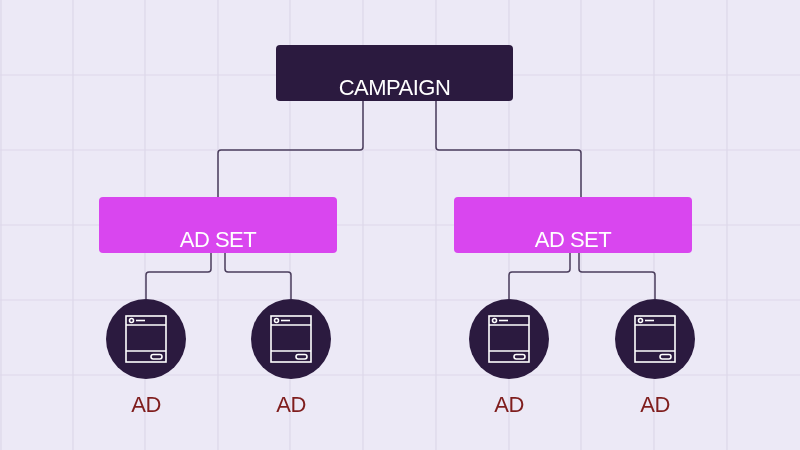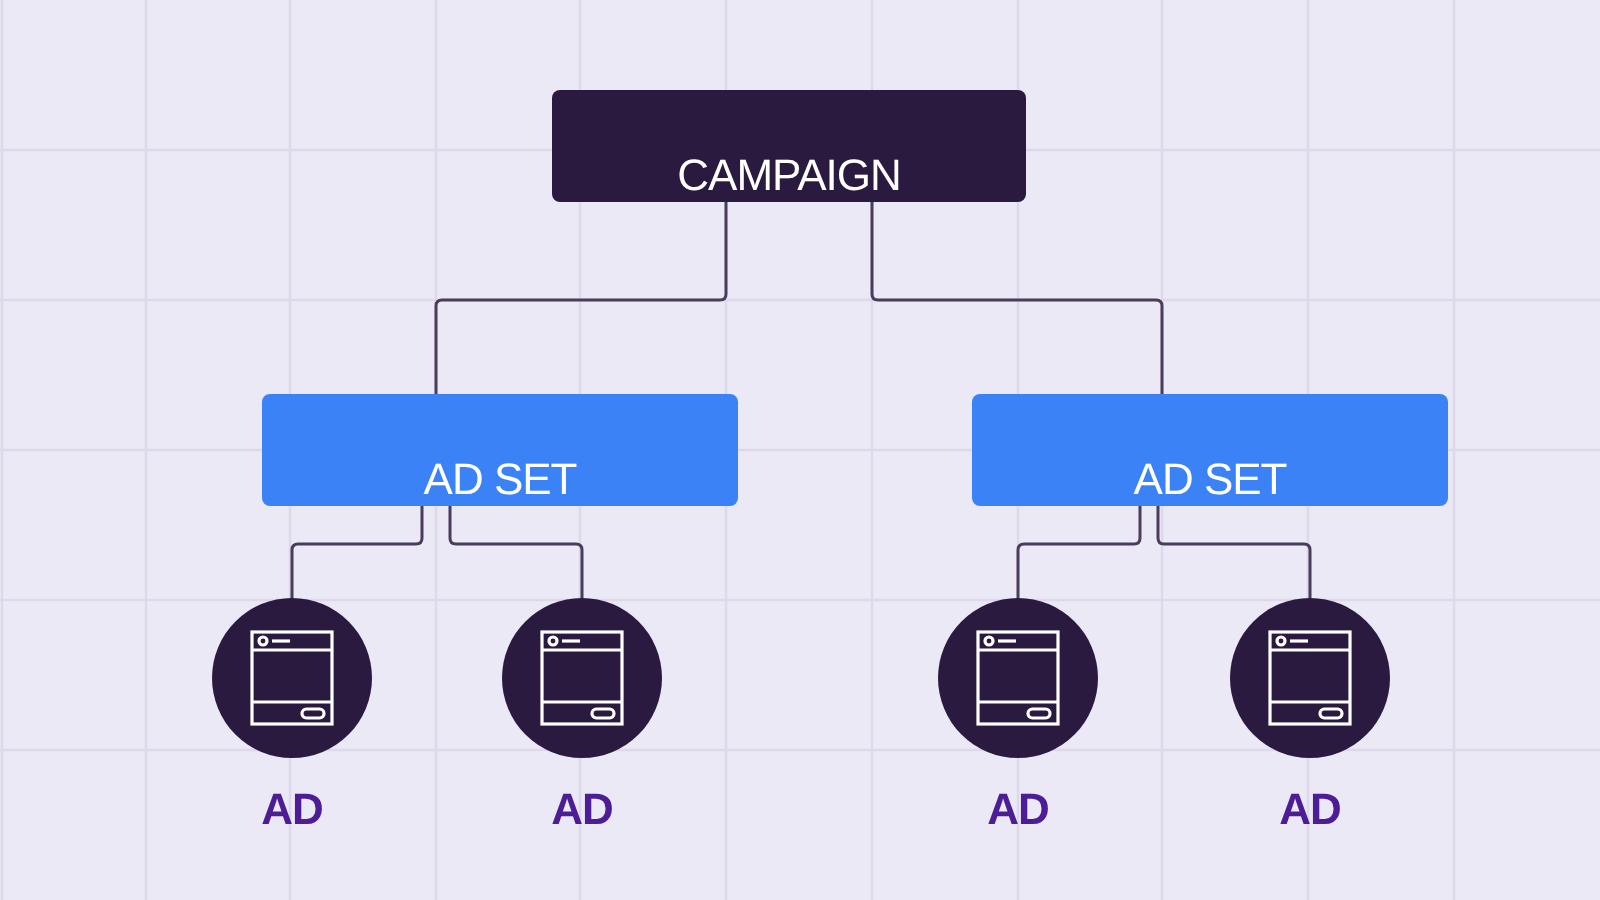--- a/index.html
+++ b/index.html
@@ -1,22 +1,22 @@
 <!DOCTYPE html>
 <html><head>
 <meta charset="utf-8">
 <style>
   html, body { margin:0; padding:0; }
   body { width:800px; height:450px; overflow:hidden; background:#ece9f6; position:relative; font-family:"Liberation Sans", sans-serif; }
   .grid { position:absolute; inset:0; }
   .node { position:absolute; display:flex; align-items:flex-end; justify-content:center; color:#fff; font-weight:400; letter-spacing:-0.5px; }
   .campaign { left:276px; top:45px; width:237px; height:56px; background:#2b1a3f; border-radius:4px; font-size:22px; }
-  .adset { top:197px; width:238px; height:56px; background:#3b82f6; border-radius:4px; font-size:22px;margin-left:32px; }
+  .adset { top:197px; width:238px; height:56px; background:#d946ef; border-radius:4px; font-size:22px; }
   .ad { position:absolute; width:80px; height:80px; border-radius:50%; background:#2b1a3f; display:flex; align-items:center; justify-content:center; }
-  .ad-label { position:absolute; width:80px; text-align:center; font-size:22px; font-weight:700; color:#4c1d95; top:392px; letter-spacing:-0.5px; }
+  .ad-label { position:absolute; width:80px; text-align:center; font-size:22px; font-weight:400; color:#7f1d1d; top:392px; letter-spacing:-0.5px; }
   svg.wires { position:absolute; left:0; top:0; }
 </style>
 </head>
 <body>
 
 <svg class="grid" width="800" height="450">
   <g stroke="#ddd8ea" stroke-width="1.2">
     <line x1="1" y1="0" x2="1" y2="450"></line>
     <line x1="73" y1="0" x2="73" y2="450"></line>
     <line x1="145" y1="0" x2="145" y2="450"></line>

